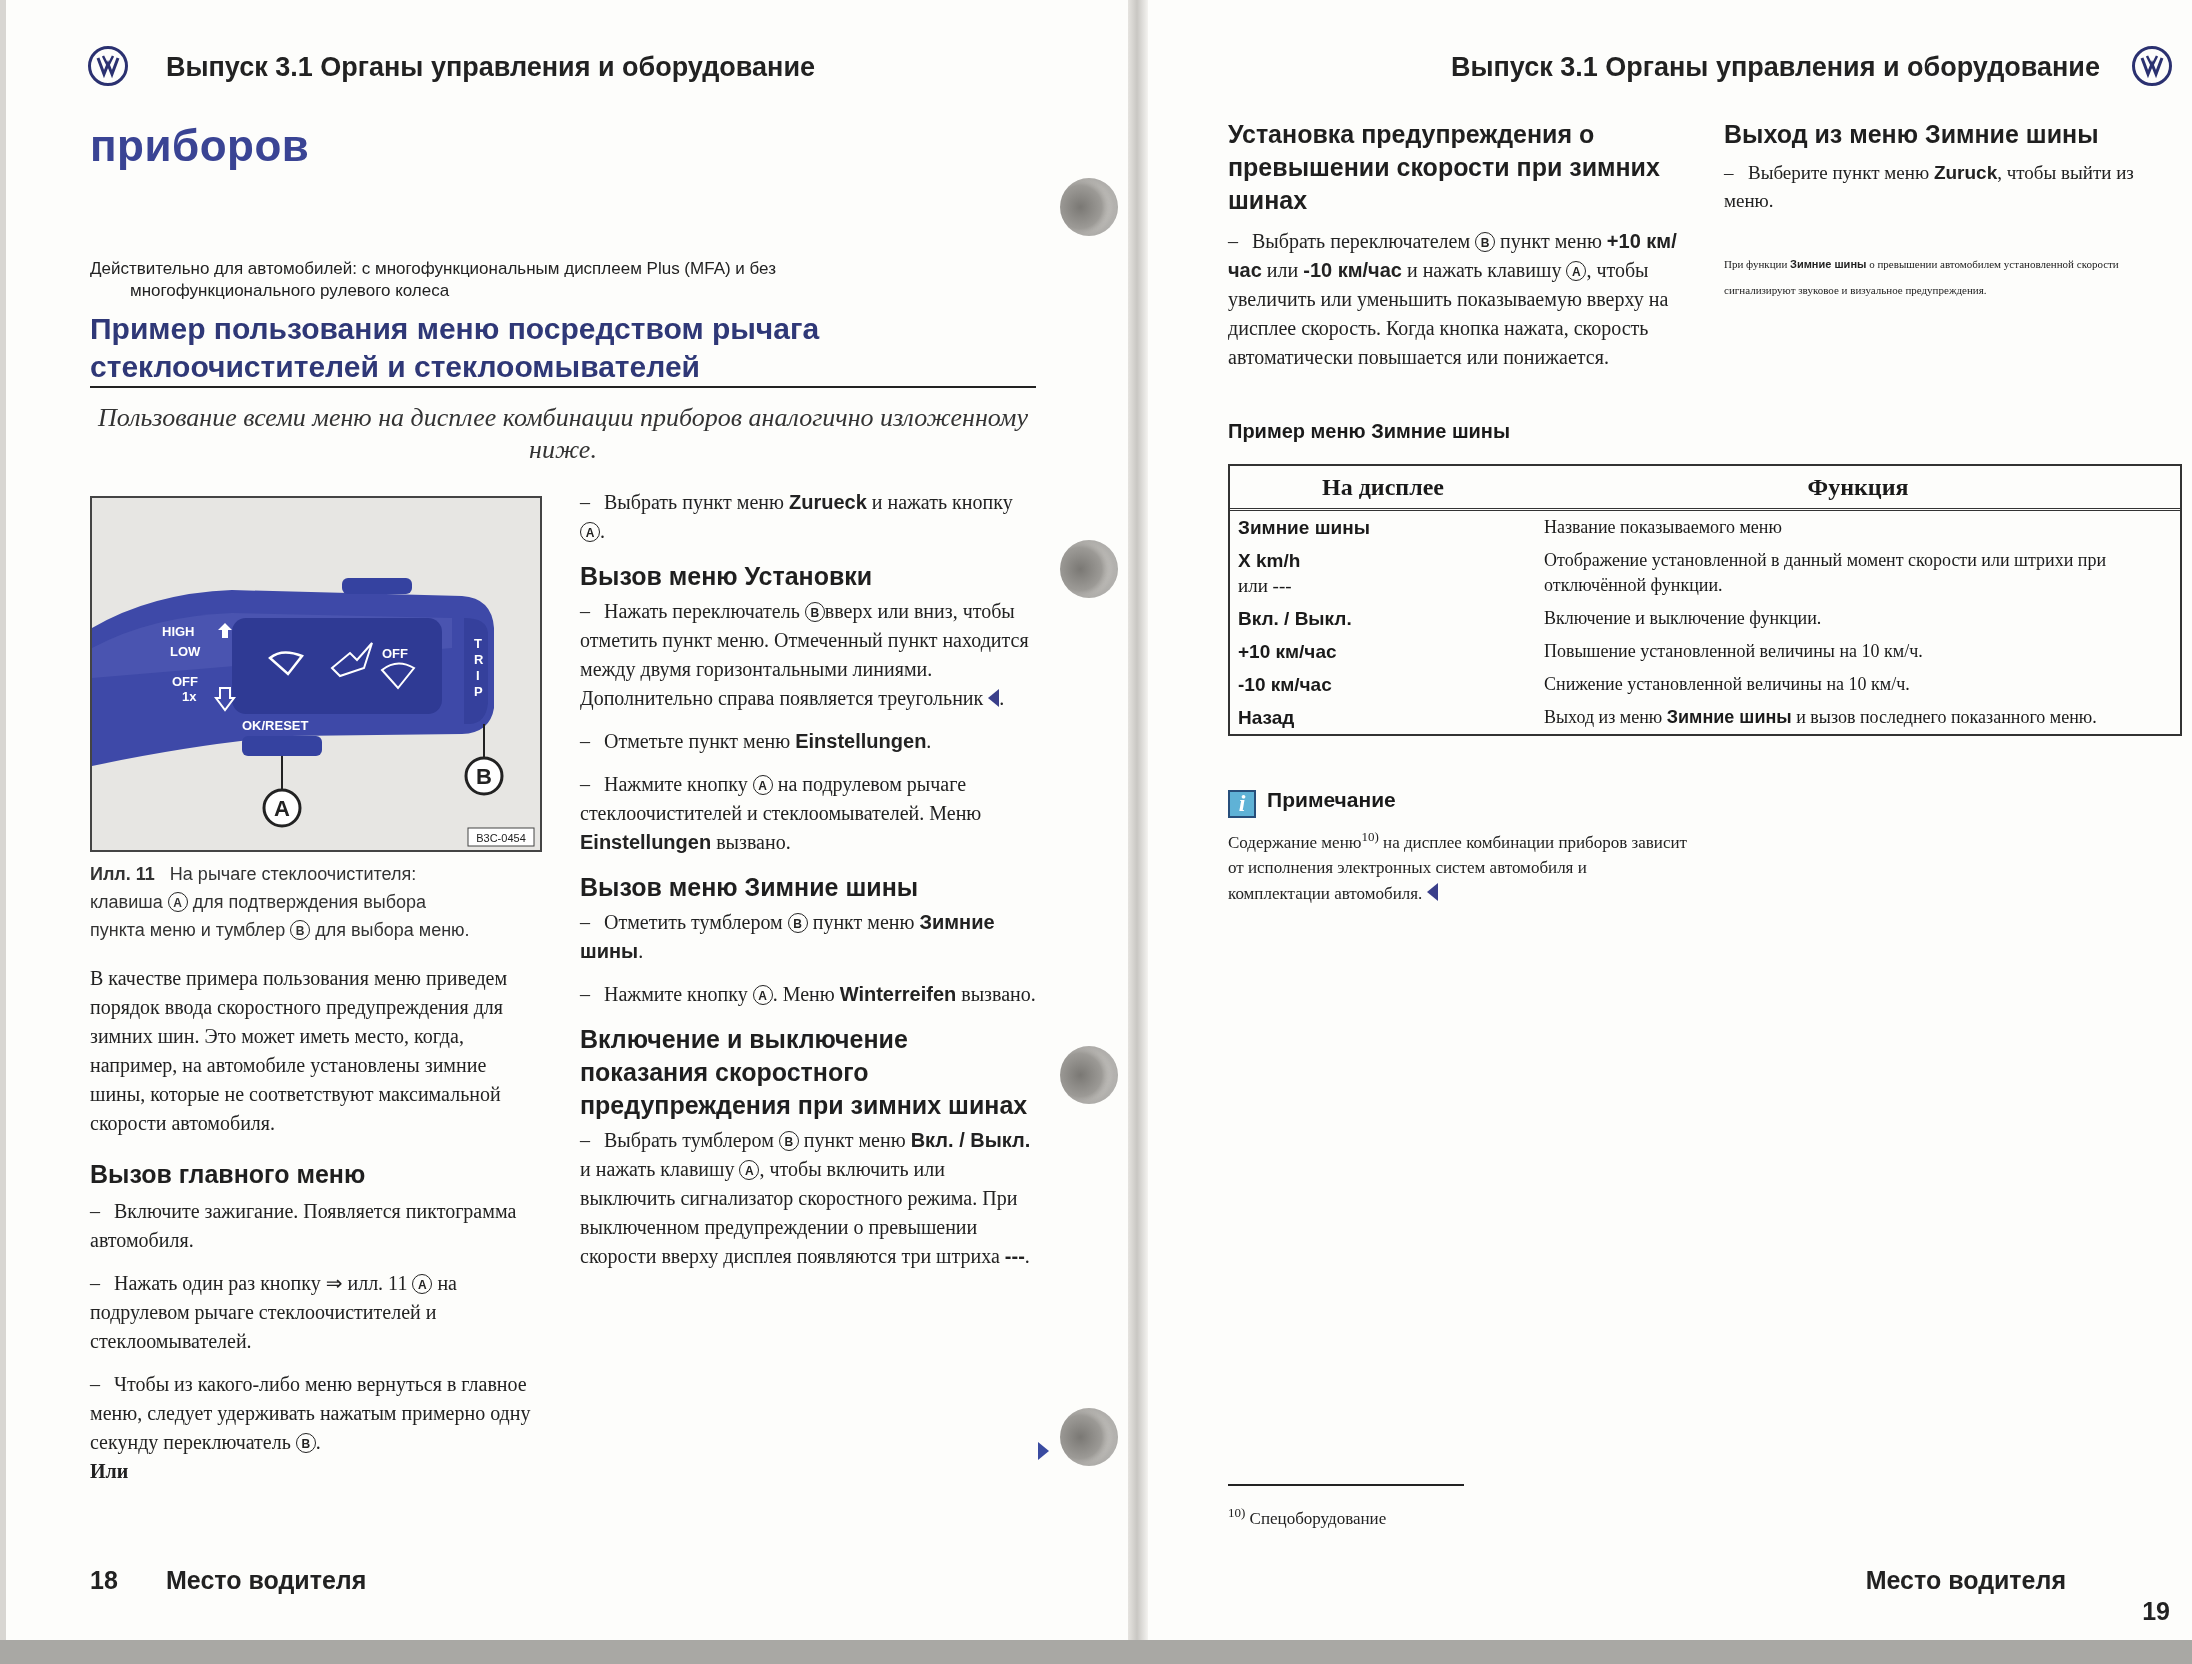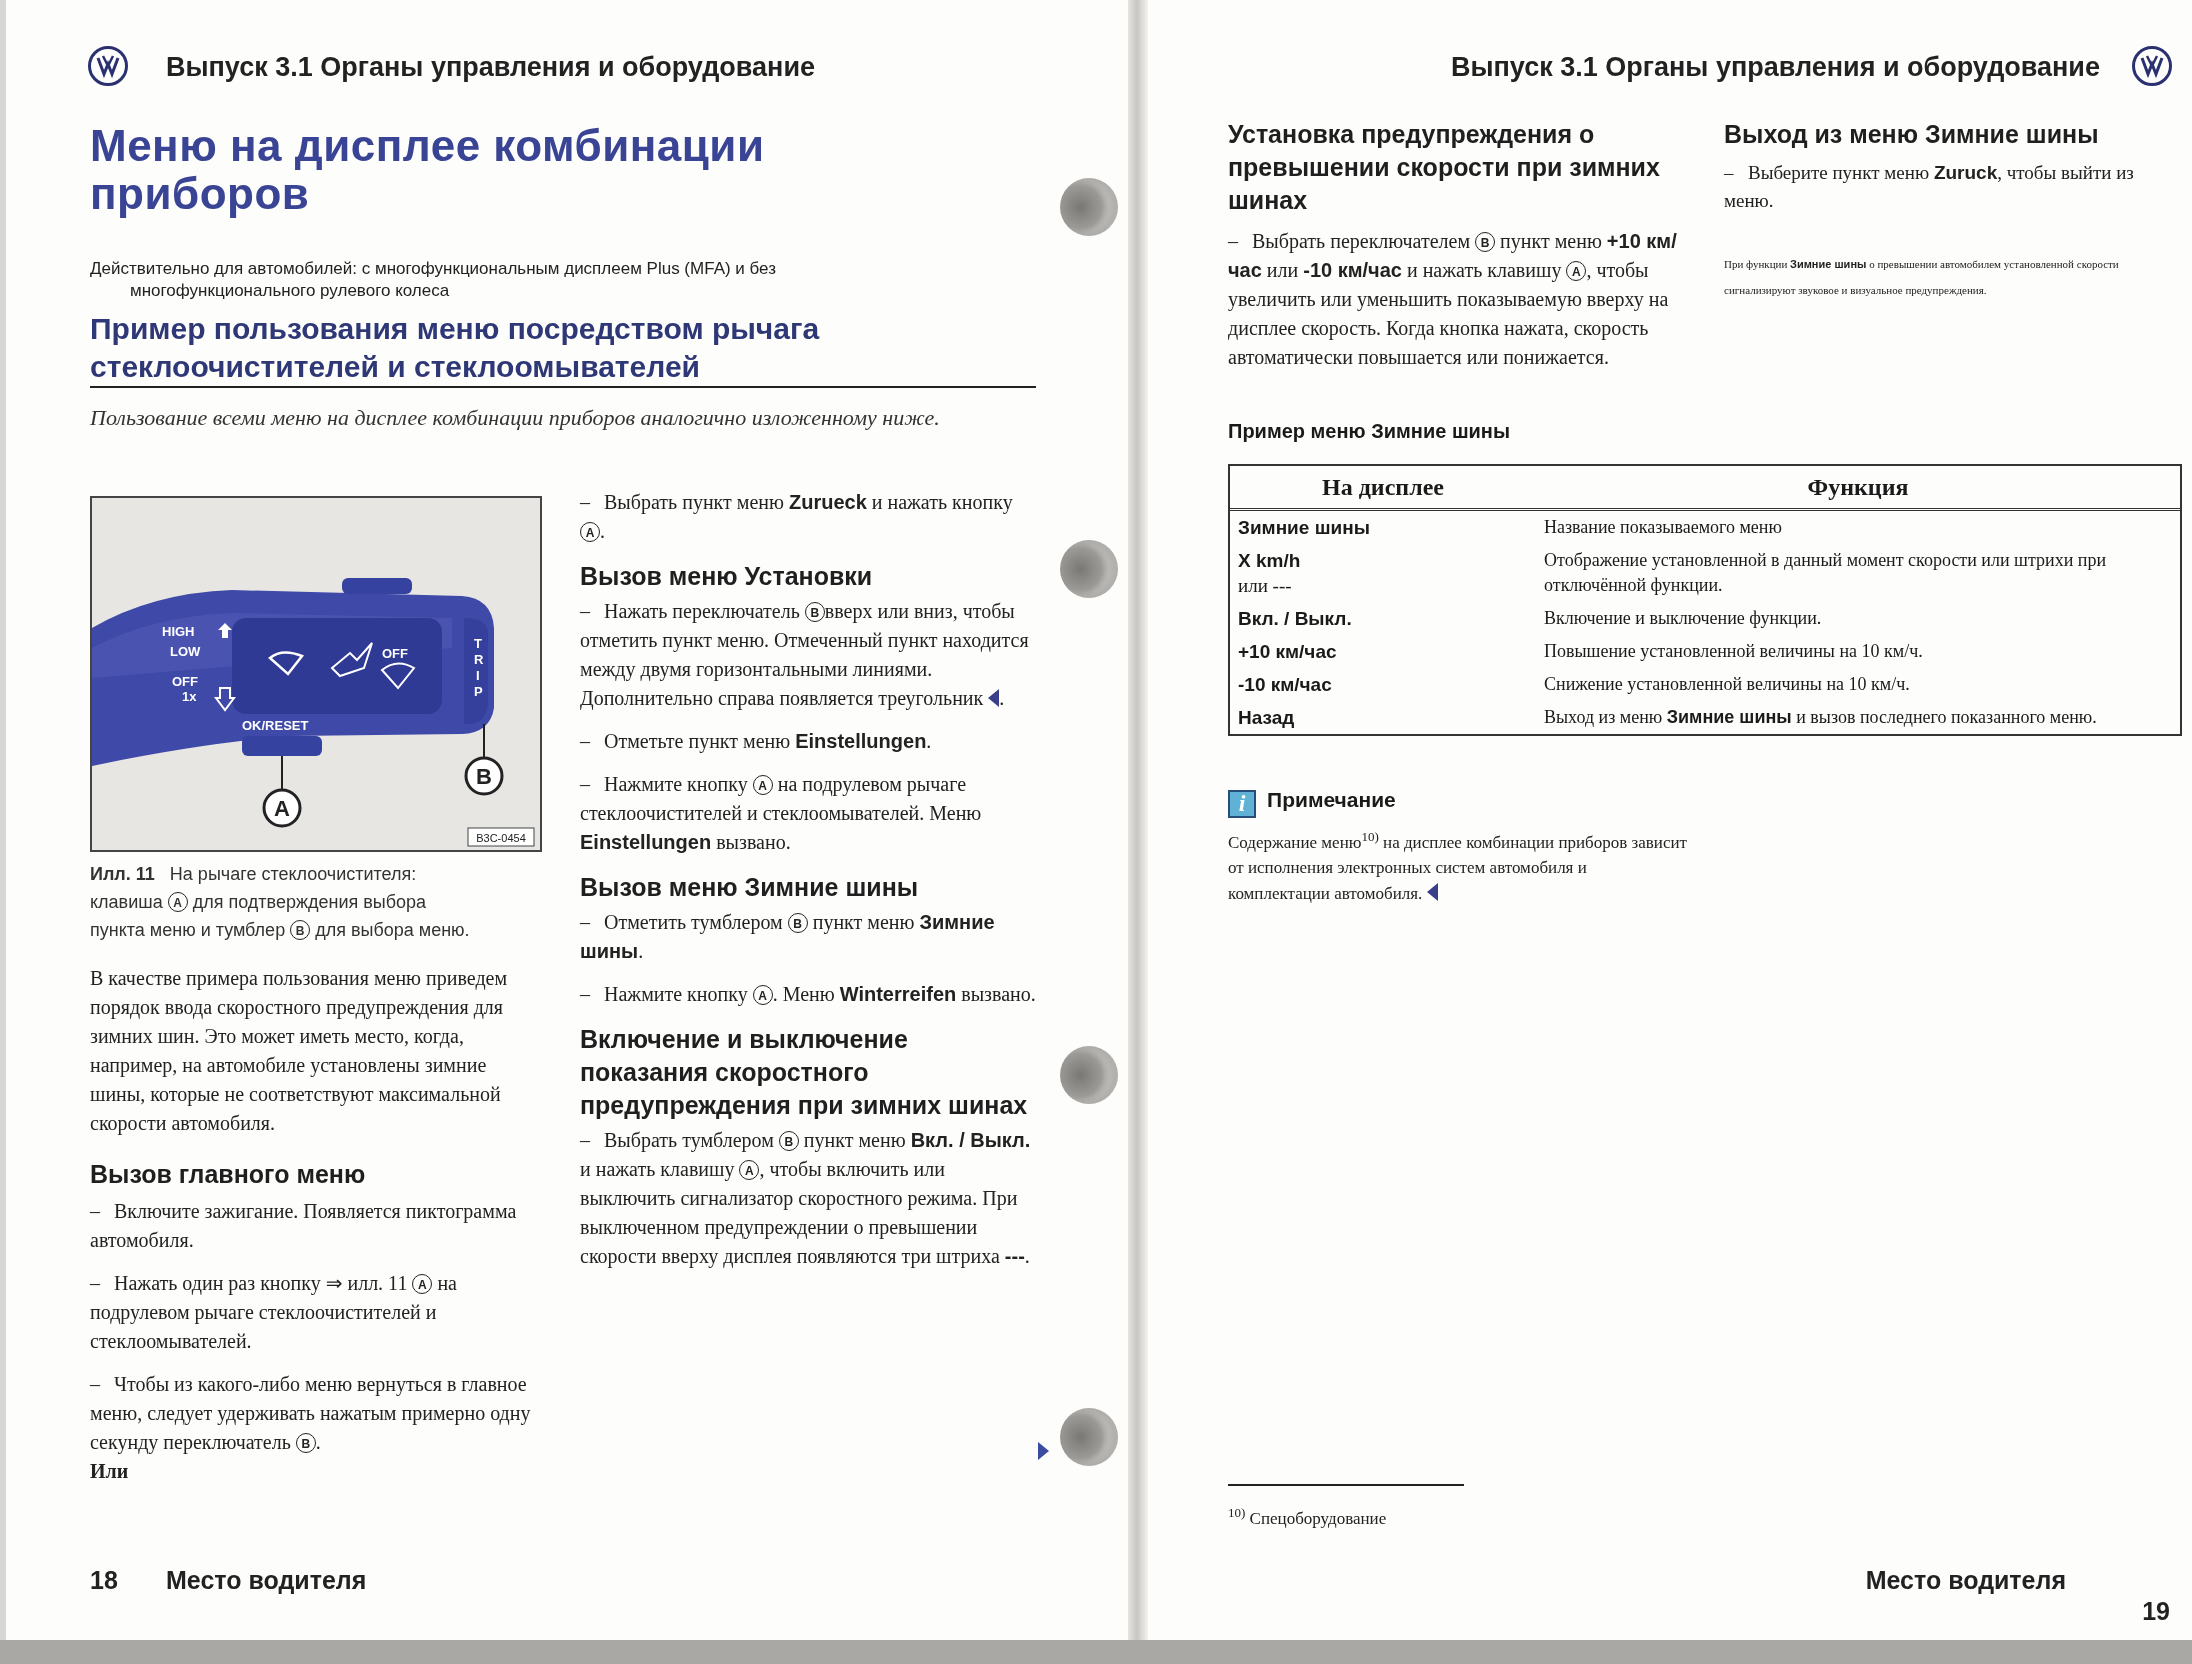--- a/index.html
+++ b/index.html
@@ -11,21 +11,21 @@
   .bottom-shadow{position:absolute;left:0;top:1640px;width:2192px;height:24px;background:#a9a8a4;}
   .abs{position:absolute;}
   .sans{font-family:"Liberation Sans",sans-serif;}
   .runhead{font-family:"Liberation Sans",sans-serif;font-weight:bold;font-size:27px;color:#222;white-space:nowrap;}
   .vw{width:40px;height:40px;border-radius:50%;border:3px solid #2b3170;box-sizing:border-box;display:flex;align-items:center;justify-content:center;}
   .vw svg{width:30px;height:30px;}
   .title{font-family:"Liberation Sans",sans-serif;font-weight:bold;font-size:44px;line-height:48px;color:#3a4494;letter-spacing:0.5px;}
   .subtitle{font-family:"Liberation Sans",sans-serif;font-weight:bold;font-size:30px;line-height:38px;color:#2f3877;}
   .validity{font-family:"Liberation Sans",sans-serif;font-size:17px;line-height:22px;color:#222;}
   .rule{position:absolute;height:2px;background:#222;}
-  .intro{font-family:"Liberation Serif",serif;font-style:italic;font-size:22px;line-height:32px;color:#333;}
+  .intro{font-family:"Liberation Serif",serif;font-style:italic;font-size:26px;line-height:32px;color:#333;text-align:center;}
   .body{font-family:"Liberation Serif",serif;font-size:20px;line-height:29px;color:#222;}
   .body b, .b{font-family:"Liberation Sans",sans-serif;font-weight:bold;}
   .h2{font-family:"Liberation Sans",sans-serif;font-weight:bold;font-size:25px;line-height:33px;color:#1f1f1f;}
   .para{margin:0 0 14px 0;}
   .dash{display:inline-block;width:24px;}
   .circ{display:inline-block;width:20px;height:20px;border:1.5px solid #222;border-radius:50%;font-family:"Liberation Sans",sans-serif;font-size:12px;line-height:20px;text-align:center;vertical-align:1px;box-sizing:border-box;font-weight:bold;}
   .caption{font-family:"Liberation Sans",sans-serif;font-size:18px;line-height:28px;color:#333;}
   .footer{font-family:"Liberation Sans",sans-serif;font-weight:bold;font-size:25px;color:#222;white-space:nowrap;}
   .tri-left{display:inline-block;width:0;height:0;border-top:9px solid transparent;border-bottom:9px solid transparent;border-right:11px solid #3a3f8a;vertical-align:-2px;}
   .tri-right{display:inline-block;width:0;height:0;border-top:9px solid transparent;border-bottom:9px solid transparent;border-left:11px solid #3a4ba0;}
@@ -46,21 +46,20 @@
 <div class="page" id="left-page">
   <div class="abs vw" style="left:82px;top:46px;">
     <svg viewBox="0 0 30 30">
         <path d="M5 7 L11 23 L15 13 L19 23 L25 7" fill="none" stroke="#2b3170" stroke-width="3"></path>
         <path d="M10 5 L15 15 L20 5" fill="none" stroke="#2b3170" stroke-width="2.5"></path>
       </svg>
   </div>
   <div class="abs runhead" style="left:160px;top:52px;">Выпуск 3.1  Органы управления и оборудование</div>
 
   <div class="abs title" style="left:84px;top:122px;">
-    <div>Меню на дисплее комбинации</div>
     <div>приборов</div>
   </div>
 
   <div class="abs validity" style="left:84px;top:258px;">
     <div>Действительно для автомобилей: с многофункциональным дисплеем Plus (MFA) и без</div>
     <div style="padding-left:40px;">многофункционального рулевого колеса</div>
   </div>
 
   <div class="abs subtitle" style="left:84px;top:310px;">
     <div>Пример пользования меню посредством рычага</div>

